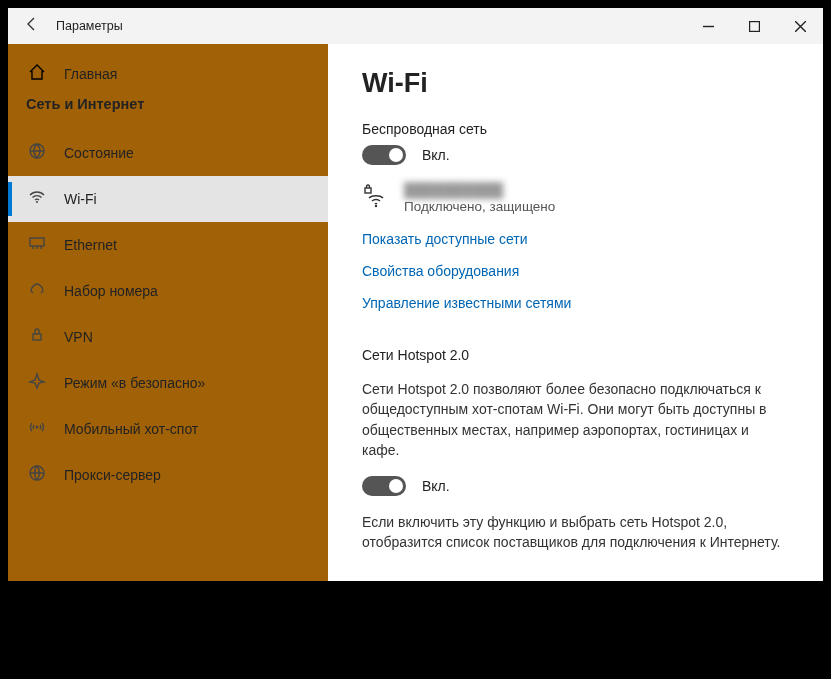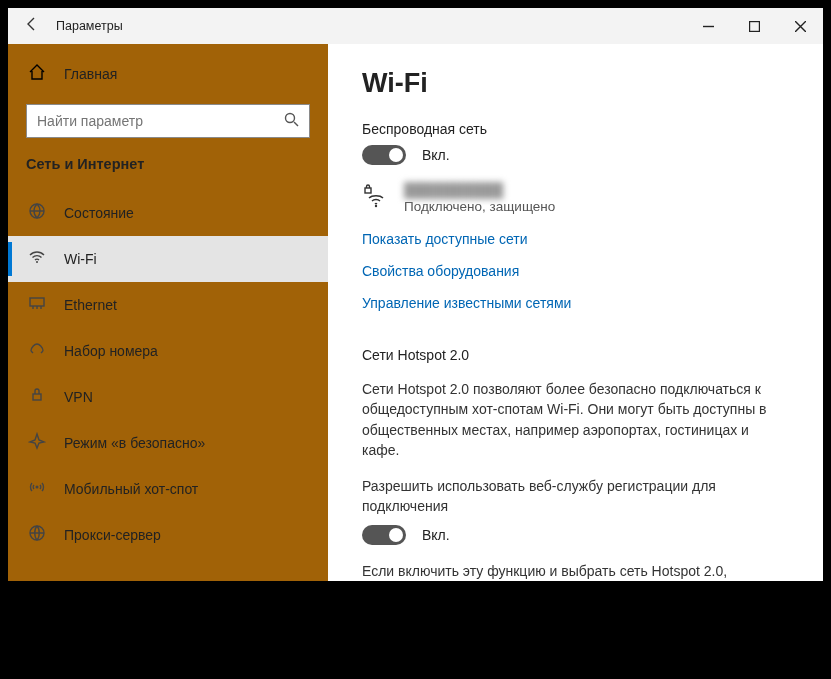--- a/index.html
+++ b/index.html
@@ -81,31 +81,20 @@
       <div class="sidebar-inner">
         <div class="home-row">
           <span class="icon">
             <svg width="18" height="18" viewBox="0 0 18 18">
                   <path d="M2 9 L9 2 L16 9 M4 8 V16 H14 V8"></path>
                 </svg>
           </span>
           <span class="label">Главная</span>
         </div>
 
-        <div class="search-wrap">
-          <div class="search">
-            <input placeholder="Найти параметр" style="">
-            <span class="sicon">
-              <svg width="15" height="15" viewBox="0 0 15 15">
-                    <circle cx="6" cy="6" r="4.5"></circle>
-                    <path d="M10 10 L14 14"></path>
-                  </svg>
-            </span>
-          </div>
-        </div>
 
         <div class="section-title">Сеть и Интернет</div>
 
         <div class="nav-item">
           <span class="icon">
             <svg width="18" height="18" viewBox="0 0 18 18">
                   <circle cx="9" cy="9" r="7"></circle>
                   <path d="M2 9 H16 M9 2 C5 6 5 12 9 16 M9 2 C13 6 13 12 9 16"></path>
                 </svg>
           </span>
@@ -210,21 +199,20 @@
         </div>
       </div>
 
       <span class="link">Показать доступные сети</span>
       <span class="link">Свойства оборудования</span>
       <span class="link">Управление известными сетями</span>
 
       <h2>Сети Hotspot 2.0</h2>
       <div class="para">Сети Hotspot 2.0 позволяют более безопасно подключаться к общедоступным хот-спотам Wi-Fi. Они могут быть доступны в общественных местах, например аэропортах, гостиницах и кафе.</div>
 
-      <div class="para" style="margin-bottom:8px;">Разрешить использовать веб-службу регистрации для подключения</div>
       <div class="toggle-row">
         <div class="toggle">
               <div class="knob"></div>
             </div>
         <span class="toggle-label">Вкл.</span>
       </div>
 
       <div class="para">Если включить эту функцию и выбрать сеть Hotspot 2.0, отобразится список поставщиков для подключения к Интернету.</div>
     </div>
   </div>

